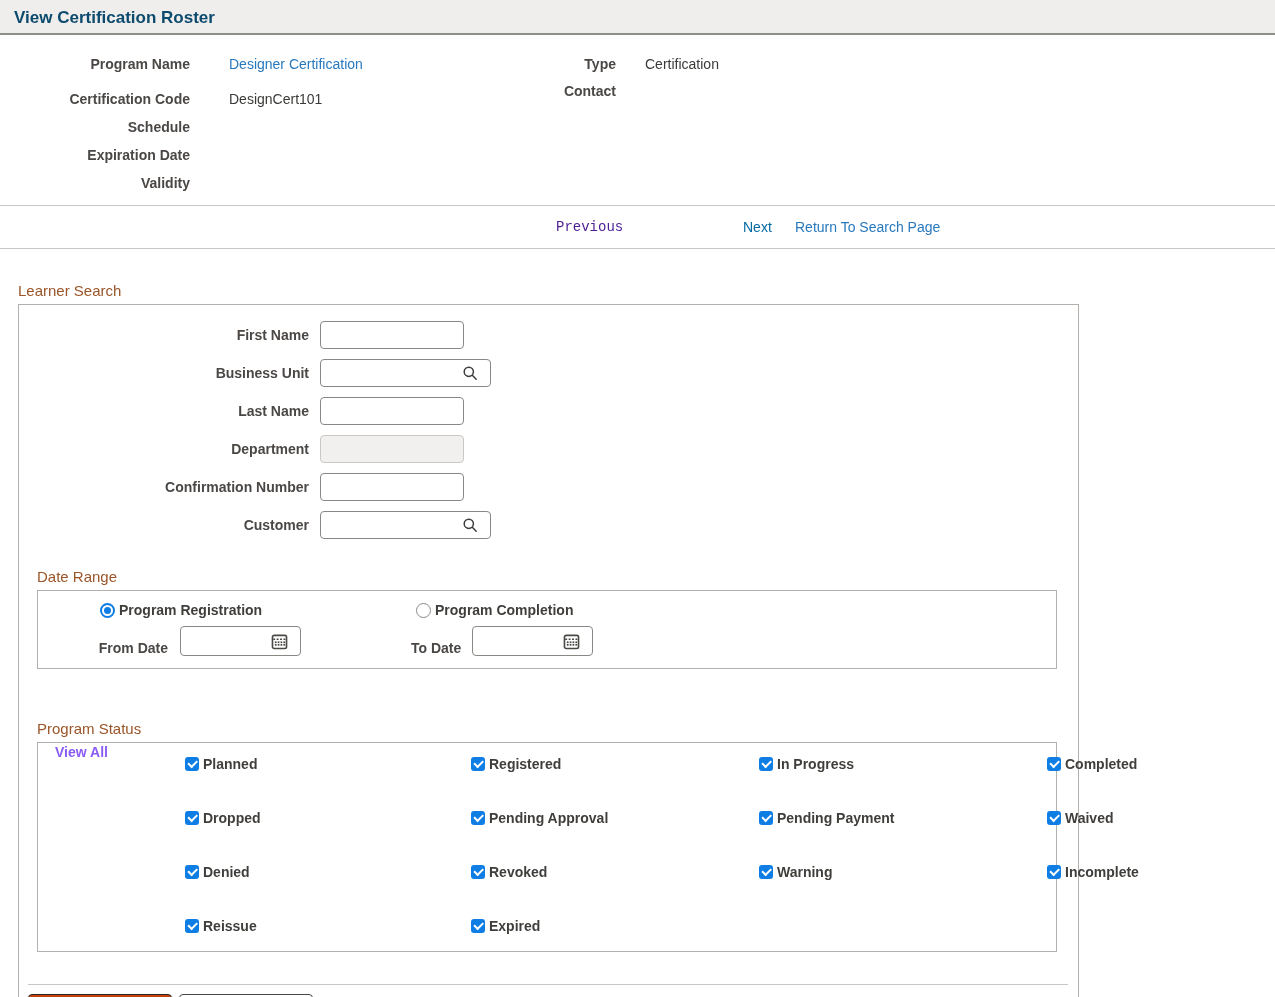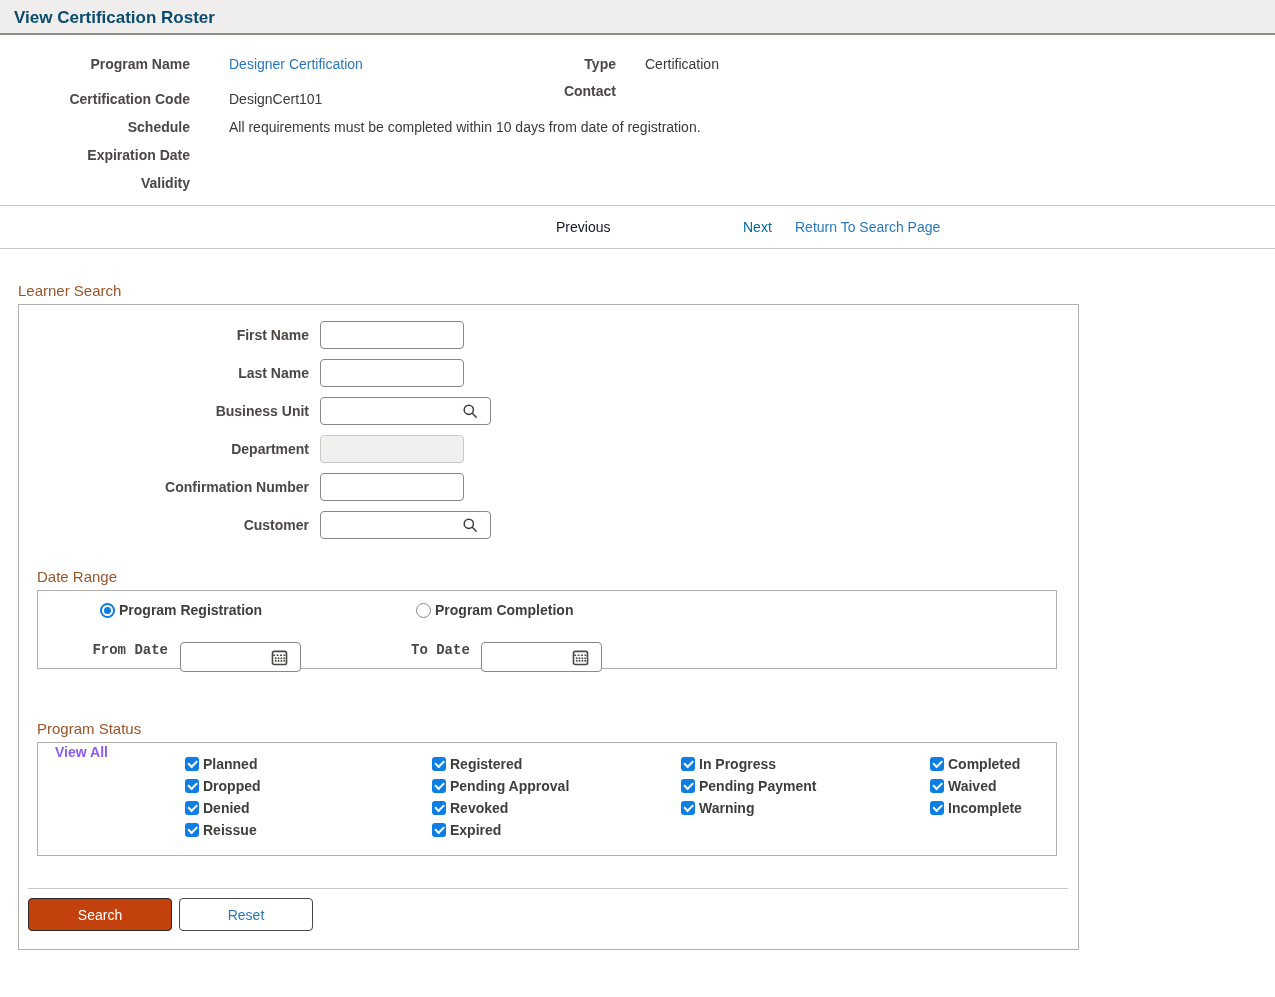--- a/index.html
+++ b/index.html
@@ -28,21 +28,21 @@
   .info-right .info-row { height:27px; }
   .info-right .ilbl { width:136px; }
   .info-right .ival { margin-left:9px; }
 
   
   .pager {
     position:relative; height:44px;
     border-top:1px solid #c9c7c4; border-bottom:1px solid #c9c7c4;
   }
   .pager > * { position:absolute; top:0; line-height:42px; }
-  .pager .prev { left:556px; color:#0f172a; cursor:default; }
+  .pager .prev { left:556px; color:#4c1d95; cursor:default;font-family:Liberation Mono, monospace; }
   .pager .next { left:703px; color:#0369a1; cursor:pointer;margin-left:40px; }
   .pager .ret  { left:795px; }
 
   
   .sect { font-size:15px; line-height:16px; font-weight:normal; color:#9a5528; }
   .sect.top { margin:34px 0 5px 18px; }
   .sect.inner-dr { margin:30px 0 5px 18px; }
   .sect.inner-ps { margin:52px 0 5px 18px; }
 
   
@@ -70,49 +70,50 @@
     border:none; outline:none; background:transparent; font:inherit;
     height:24px; width:calc(100% - 28px); padding:0 0 0 8px; color:#3b3a38;
   }
   .mag { width:16px; height:16px; margin-right:8px; flex:none; display:block; cursor:pointer; }
 
   
   .ibox { margin:0 21px 0 18px; border:1px solid #b2afac; background:#fff; }
 
   
   .dr-box { height:79px; padding-top:11px; }
-  .radio-row { position:relative; height:16px; margin-bottom:24px; }
+  .radio-row { position:relative; height:16px; margin-bottom:8px; }
   .radio-item { position:absolute; display:flex; align-items:center; cursor:pointer; }
   .radio-item .rlbl { margin-left:4px; font-weight:bold; color:#403e3b; }
   .radio-item.one { left:62px; }
   .radio-item.two { left:378px; }
   .radio { width:15px; height:15px; border-radius:50%; border:1px solid #8b8986; background:#fff; flex:none; position:relative; }
   .radio.checked { border:2px solid #0e7de4; }
   .radio.checked::after {
     content:""; position:absolute; left:2px; top:2px; right:2px; bottom:2px;
     background:#0e7de4; border-radius:50%;
   }
-  .date-row { display:flex; align-items:flex-start;font-family:Liberation Mono, monospace; }
+  .date-row { display:flex; align-items:flex-end; }
   .dlbl { font-weight:bold; color:#4a4745; text-align:right; flex:none; }
   .dlbl.from { width:130px; }
   .dlbl.to { margin-left:110px; }
   .dwrap {
     width:121px; height:30px; border:1px solid #8a8884; border-radius:4px;
     display:flex; align-items:center; background:#fff; margin-left:12px;
   }
   .dwrap input { border:none; outline:none; background:transparent; font:inherit; width:calc(100% - 30px); height:26px; padding:0 0 0 8px; }
   .cal { width:19px; height:19px; margin-right:6px; flex:none; cursor:pointer; }
 
   
   .ps-box { position:relative; padding:13px 0 18px 0; }
   .viewall { position:absolute; left:17px; top:1px; font-weight:bold; color:#8b5cf6; }
   .cb-grid {
     margin-left:147px;
     display:grid; grid-template-columns:247px 249px 249px 1fr;
     row-gap:7px;
+    gap:39px;
   }
   .cb-item { display:flex; align-items:center; cursor:pointer; height:15px; }
   .cb {
     width:14px; height:14px; background:#0e7de4; border-radius:3px;
     position:relative; flex:none;
   }
   .cb::after {
     content:""; position:absolute; left:2.5px; top:3px; width:7px; height:3.5px;
     border-left:2px solid #fff; border-bottom:2px solid #fff;
     transform:rotate(-45deg);
@@ -141,21 +142,20 @@
     <div class="info-row first">
       <span class="ilbl">Program Name</span>
       <a class="ival link">Designer Certification</a>
     </div>
     <div class="info-row">
       <span class="ilbl">Certification Code</span>
       <span class="ival">DesignCert101</span>
     </div>
     <div class="info-row">
       <span class="ilbl">Schedule</span>
-      <span class="ival">All requirements must be completed within 10 days from date of registration.</span>
     </div>
     <div class="info-row">
       <span class="ilbl">Expiration Date</span>
       <span class="ival"></span>
     </div>
     <div class="info-row">
       <span class="ilbl">Validity</span>
       <span class="ival"></span>
     </div>
   </div>
@@ -177,35 +177,35 @@
   <a class="ret link">Return To Search Page</a>
 </div>
 
 <h2 class="sect top">Learner Search</h2>
 
 <div class="panel">
 
   <div class="fields">
     <div class="frow">
       <label class="flabel">First Name</label>
-      <input class="tinput fctl" style="">
-    </div>
-    <div class="frow">
-      <label class="flabel">Last Name</label>
       <input class="tinput fctl" style="">
     </div>
     <div class="frow">
       <label class="flabel">Business Unit</label>
       <div class="lookup fctl">
         <input style="">
         <svg class="mag" viewBox="0 0 16 16">
           <circle cx="6.8" cy="6.8" r="4.6" fill="none" stroke="#3f3d3b" stroke-width="1.5"></circle>
           <line x1="10.3" y1="10.3" x2="14.2" y2="14.2" stroke="#3f3d3b" stroke-width="1.5" stroke-linecap="round"></line>
         </svg>
       </div>
+    </div>
+    <div class="frow">
+      <label class="flabel">Last Name</label>
+      <input class="tinput fctl" style="">
     </div>
     <div class="frow">
       <label class="flabel">Department</label>
       <input class="tinput disabled fctl" disabled="" style="">
     </div>
     <div class="frow">
       <label class="flabel">Confirmation Number</label>
       <input class="tinput fctl" style="">
     </div>
     <div class="frow">

